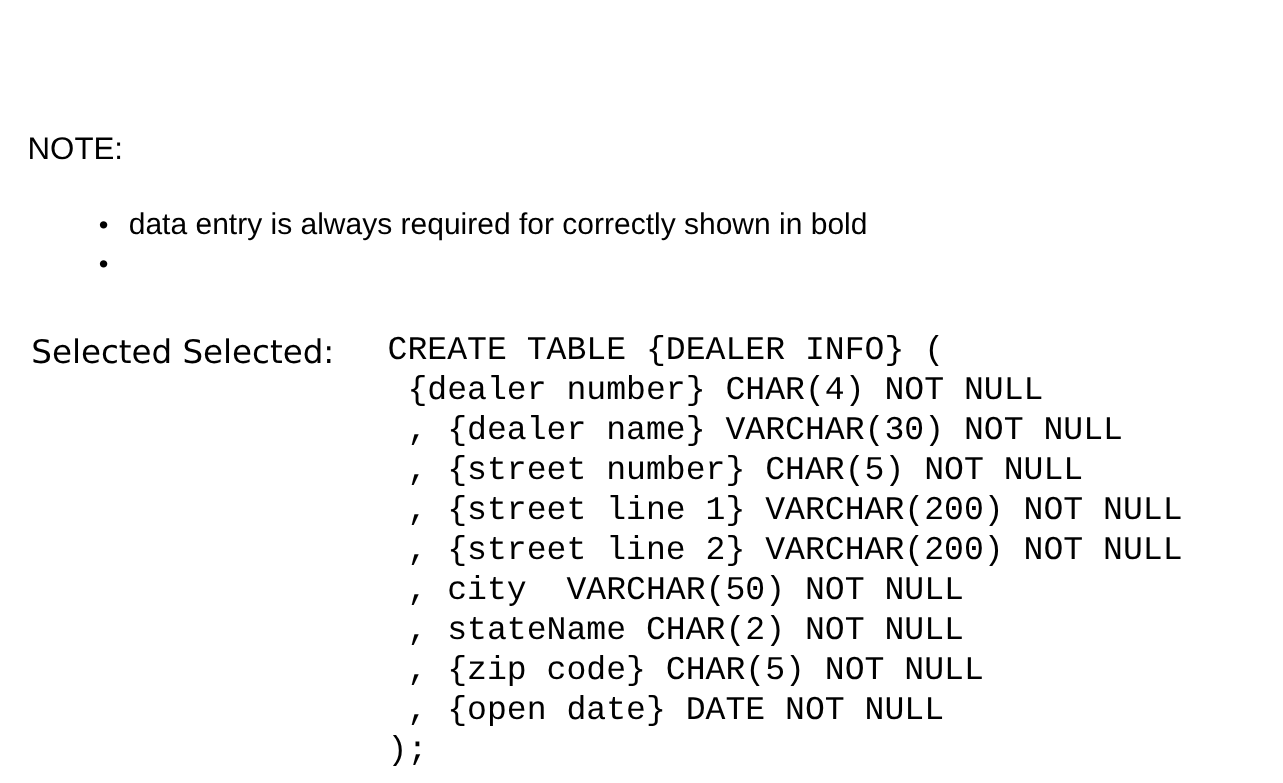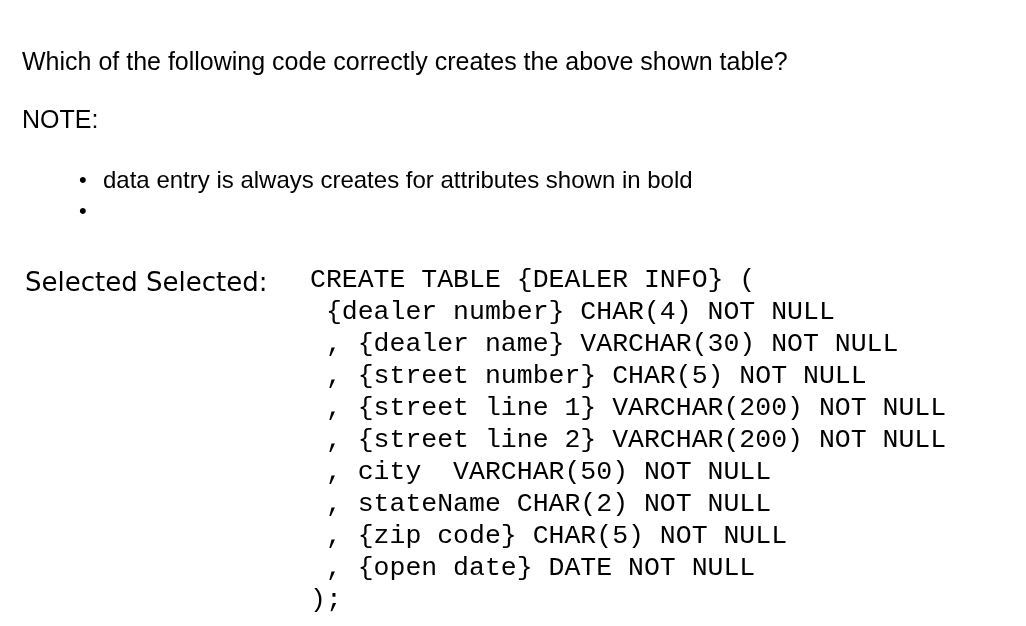--- a/index.html
+++ b/index.html
@@ -76,28 +76,27 @@
     font-size: 26.5px;
     line-height: 32px;
     white-space: pre;
   }
 </style>
 </head>
 <body>
 
 <div class="page">
 
-  <p class="question">Which of the following code correctly creates the above shown table?</p>
 
   <p class="note-label">NOTE:</p>
 
   <ul class="notes">
     <li>
       <span class="bullet-dot">•</span>
-      <span>data entry is always creates for attributes shown in bold</span>
+      <span>data entry is always required for correctly shown in bold</span>
     </li>
     <li>
       <span class="bullet-dot">•</span>
     </li>
   </ul>
 
   <div class="answer-label">Selected Selected:</div>
 
   <pre class="code">CREATE TABLE {DEALER INFO} (
  {dealer number} CHAR(4) NOT NULL

